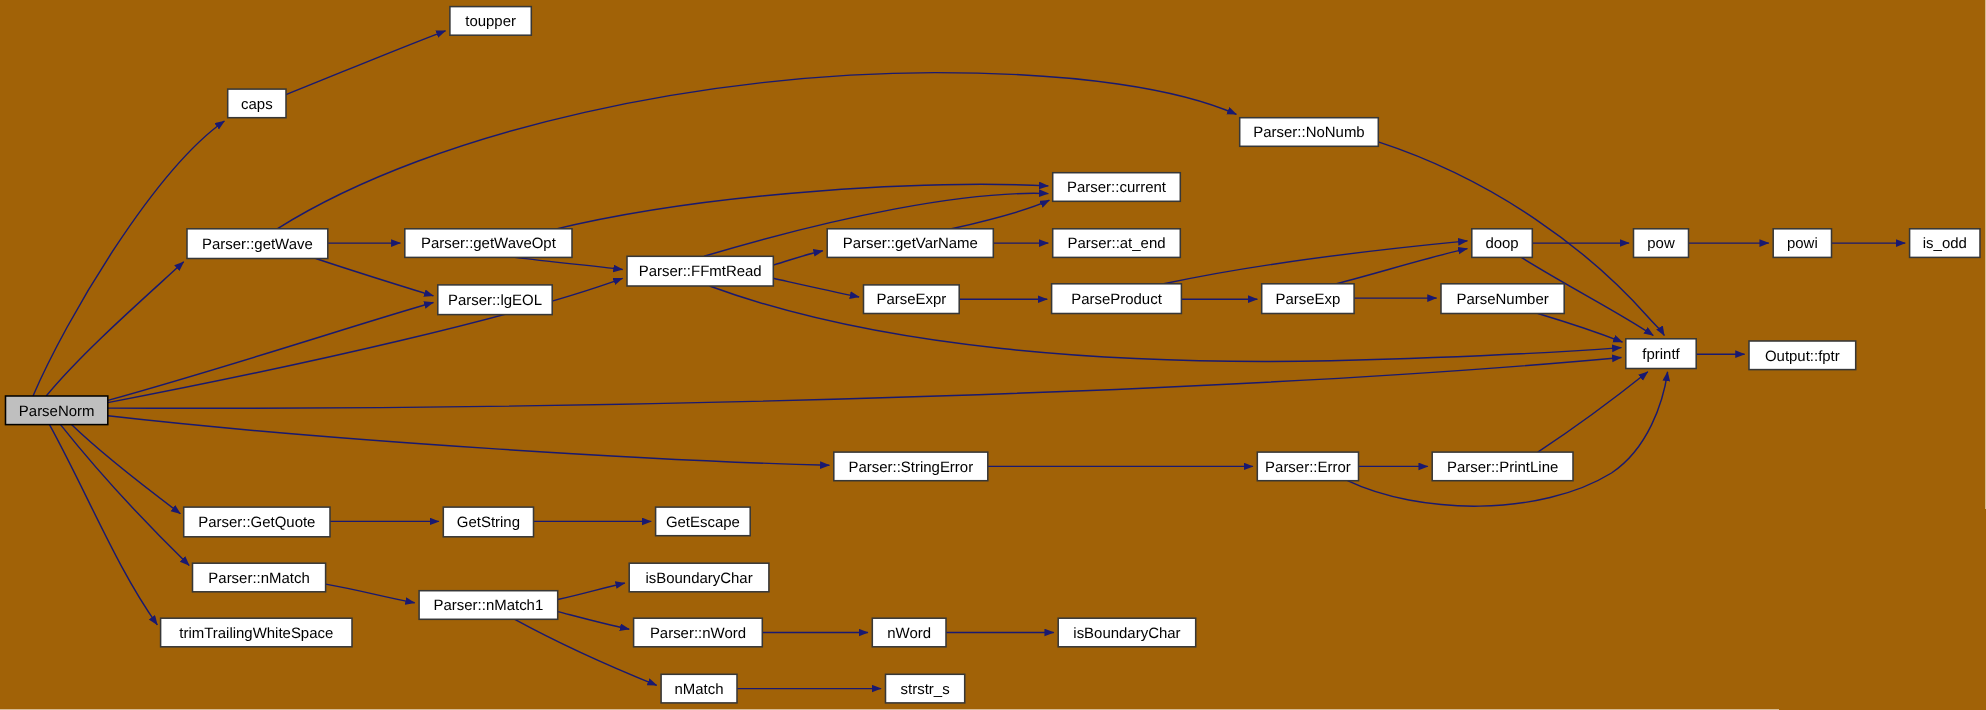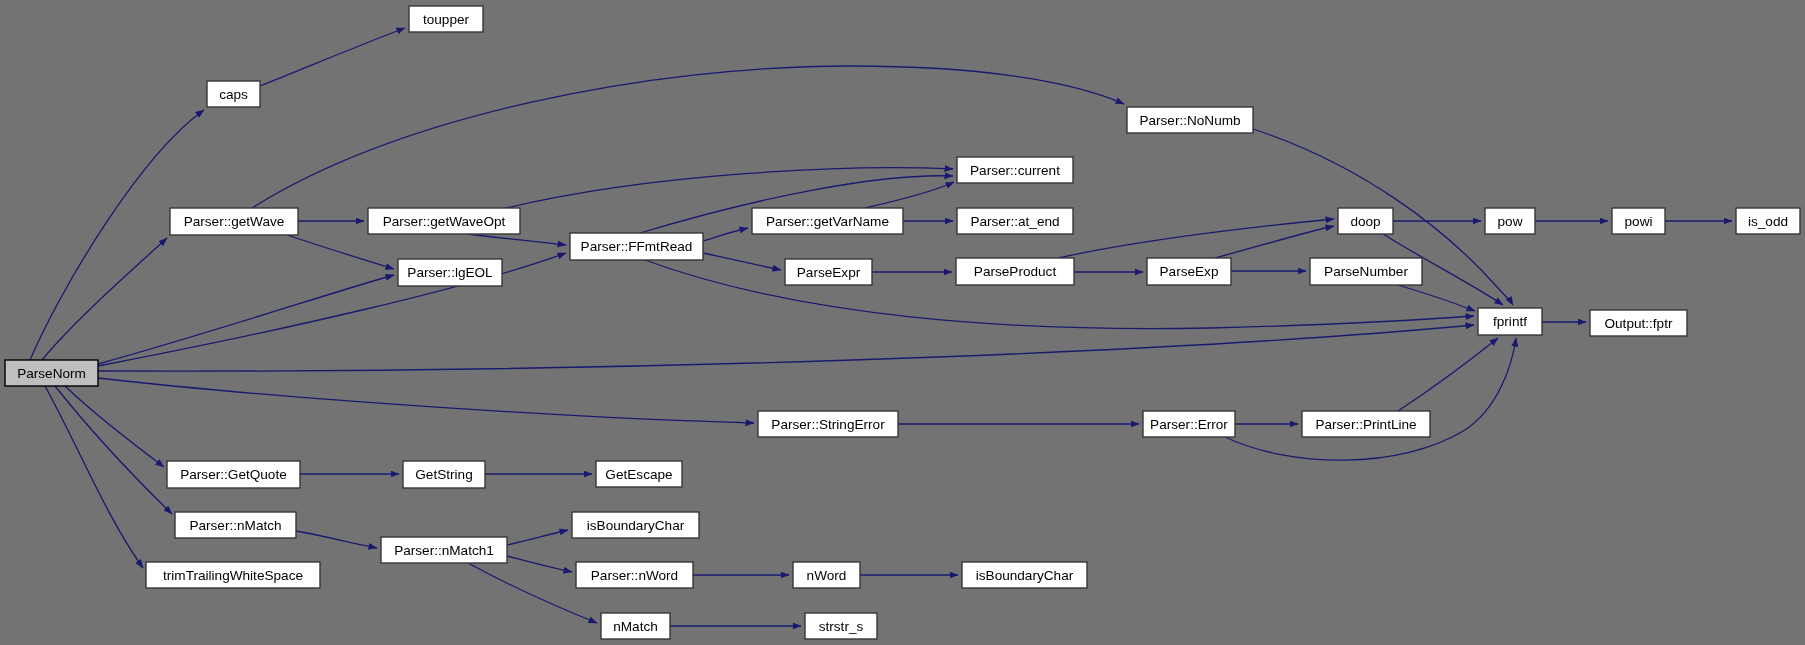--- a/index.html
+++ b/index.html
@@ -1,16 +1,16 @@
 <!DOCTYPE html>
 <html><head>
 <meta charset="utf-8">
 <style>
   html,body{margin:0;padding:0;background:#ffffff;}
-  #wrap{position:relative;width:1805px;height:645px;background:#737373;overflow:hidden;
+  #wrap{position:relative;width:1805px;height:645px;background:#a16207;overflow:hidden;
         font-family:"Liberation Sans","DejaVu Sans",sans-serif;}
   svg{display:block;}
   .node rect{stroke-width:1.4px;}
   .node text{font-family:"Liberation Sans","DejaVu Sans",sans-serif;font-size:13.6px;}
   .edge{fill:none;stroke-width:1.3px;}
 </style>
 </head>
 <body>
 
 <div id="wrap">

